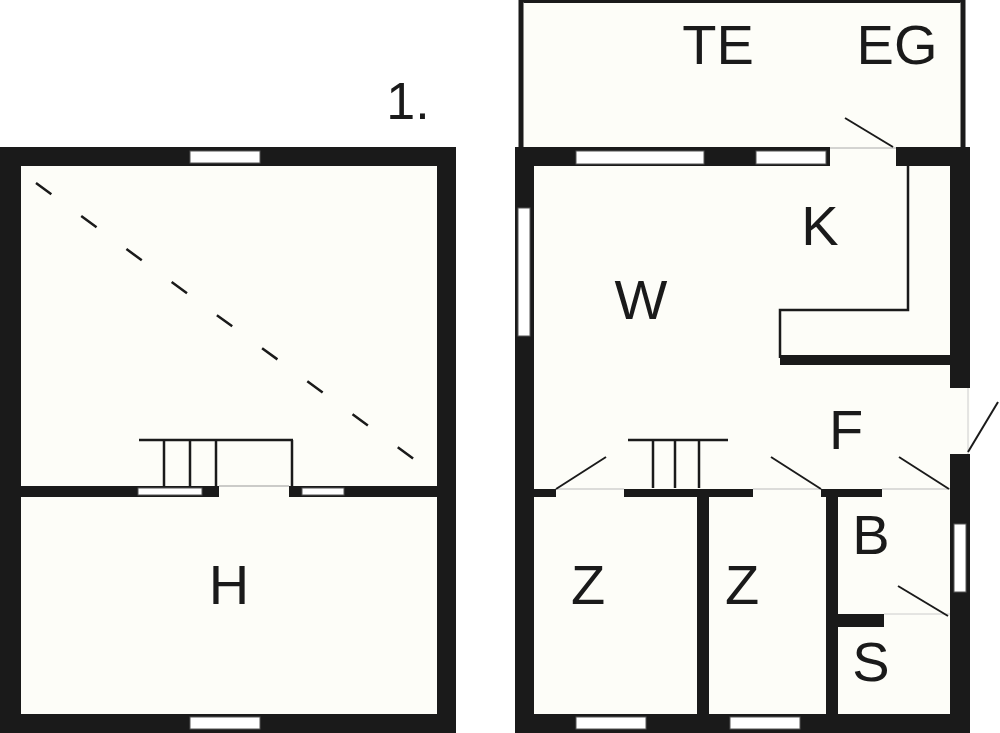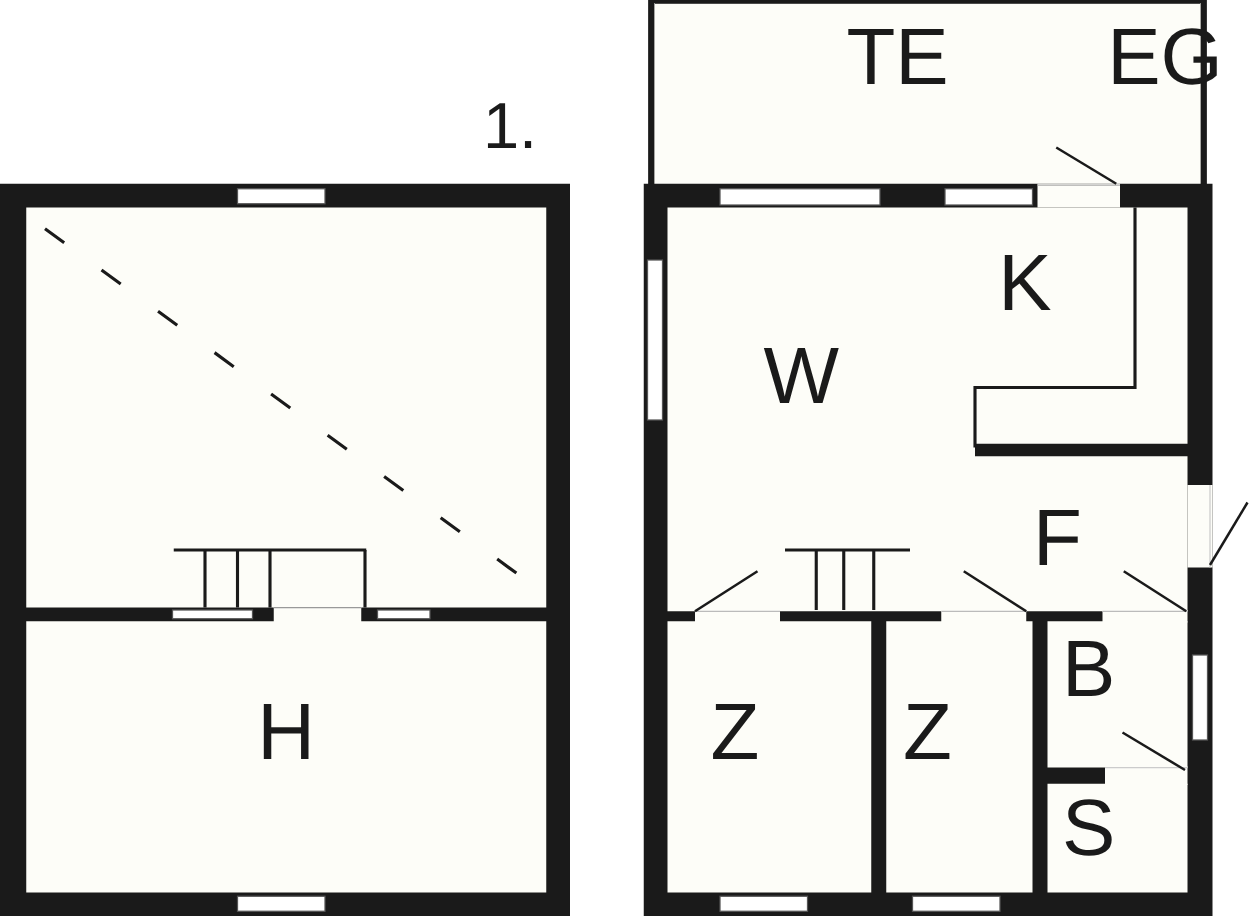--- a/index.html
+++ b/index.html
@@ -1,19 +1,19 @@
 <!DOCTYPE html>
 <html><head>
 <meta charset="utf-8">
 <style>
   html, body { margin: 0; padding: 0; background: #ffffff; }
   body { width: 1000px; height: 733px; position: relative; overflow: hidden; font-family: "Liberation Sans", sans-serif; }
   svg { position: absolute; left: 0; top: 0; }
   .lbl { position: absolute; font-family: "Liberation Sans", sans-serif; color: #1a1a1a; line-height: 1; transform: translate(-50%, -50%); white-space: nowrap; }
-  .room { font-size: 64px; }
+  .room { font-size: 56px; }
   .floor { font-size: 52px; }
 </style>
 </head>
 <body>
 
 <svg width="1000" height="733" viewBox="0 0 1000 733" xmlns="http://www.w3.org/2000/svg">
 
   <g>
     <rect x="0" y="147" width="456" height="586" fill="#1a1a1a"></rect>
     <rect x="21" y="166" width="416" height="320" fill="#fdfdf8"></rect>
@@ -100,21 +100,21 @@
 
     <rect x="954" y="524" width="12" height="68" fill="#ffffff" stroke="#555" stroke-width="1"></rect>
 
     <rect x="576" y="717" width="70" height="12" fill="#ffffff" stroke="#555" stroke-width="1"></rect>
     <rect x="730" y="717" width="70" height="12" fill="#ffffff" stroke="#555" stroke-width="1"></rect>
   </g>
 </svg>
 
 <div class="lbl floor" style="left:408px; top:101px;">1.</div>
 <div class="lbl room" style="left:718px; top:45px;">TE</div>
-<div class="lbl room" style="left:897px; top:45px;margin-left:35px;">EG</div>
+<div class="lbl room" style="left:897px; top:45px;">EG</div>
 <div class="lbl room" style="left:820px; top:226px;">K</div>
 <div class="lbl room" style="left:641px; top:300px;">W</div>
 <div class="lbl room" style="left:846px; top:430px;">F</div>
 <div class="lbl room" style="left:871px; top:535px;">B</div>
 <div class="lbl room" style="left:588px; top:585px;">Z</div>
 <div class="lbl room" style="left:742px; top:585px;">Z</div>
 <div class="lbl room" style="left:871px; top:662px;">S</div>
 <div class="lbl room" style="left:229px; top:585px;">H</div>
 
 </body></html>

